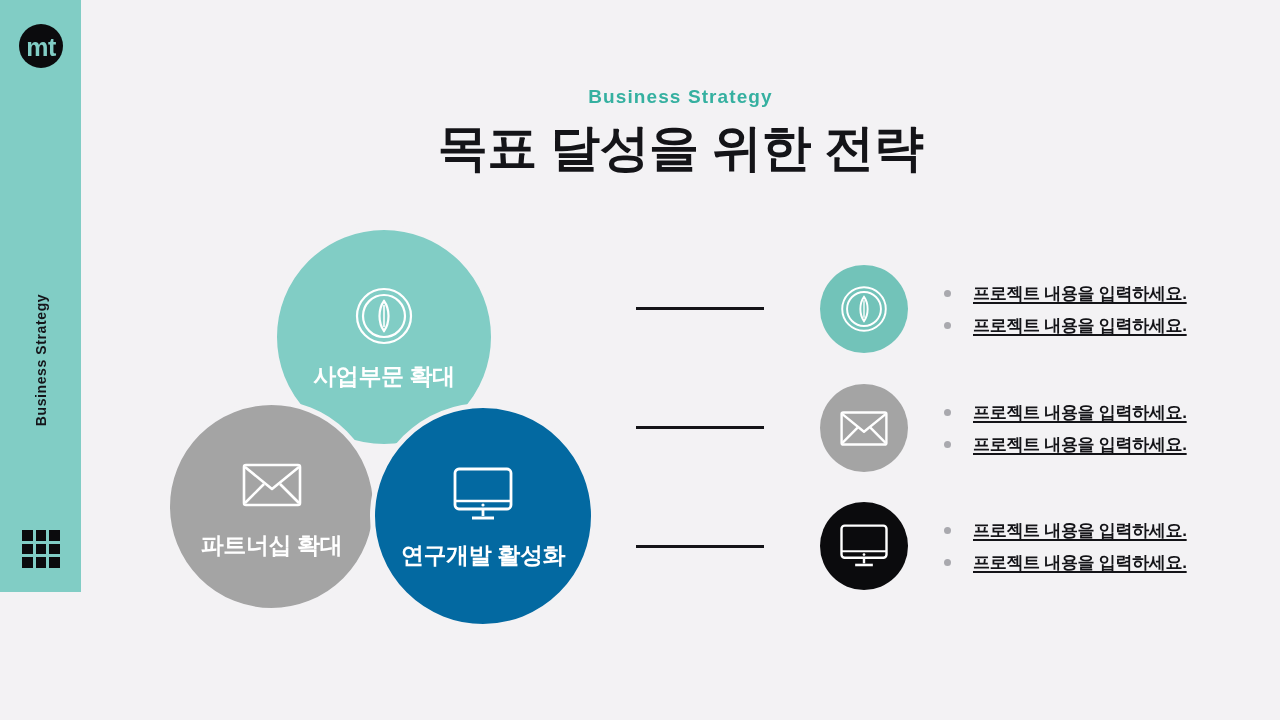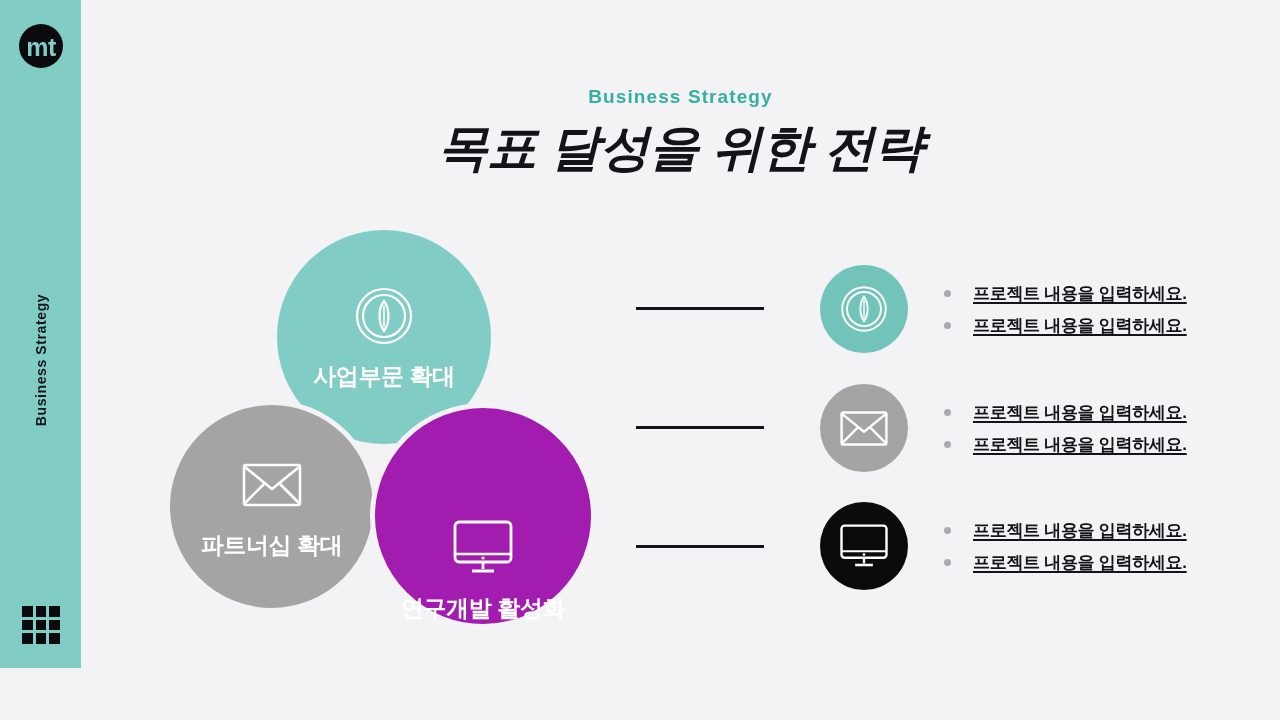--- a/index.html
+++ b/index.html
@@ -12,21 +12,21 @@
   #slide {
     position: relative;
     width: 1280px; height: 720px;
     background: #f3f2f4;
   }
 
   
   #sidebar {
     position: absolute;
     left: 0; top: 0;
-    width: 81px; height: 668px;
+    width: 81px; height: 592px;
     background: #81cdc5;
   }
   #logo-badge {
     position: absolute;
     left: 19px; top: 24px;
     width: 44px; height: 44px;
     border-radius: 50%;
     background: #0b0b0d;
     display: flex; align-items: center; justify-content: center;
   }
@@ -80,21 +80,20 @@
   #page-title {
     position: absolute;
     left: 0; top: 120px;
     width: 1199px;
     text-align: center;
     color: #141418;
     font-size: 50px;
     font-weight: 700;
     letter-spacing: -0.5px;
     line-height: 1.15;
-    font-style: italic;
   }
 
   
   .big-circle {
     position: absolute;
     border-radius: 50%;
     display: flex;
     flex-direction: column;
     align-items: center;
     justify-content: center;
@@ -121,24 +120,23 @@
   #circle-gray {
     left: 165px; top: 400px;
     width: 213px; height: 213px;
     background: #a4a4a4;
     border: 5px solid #f3f2f4;
     z-index: 2;
   }
   #circle-black {
     left: 370px; top: 403px;
     width: 226px; height: 226px;
-    background: #a21caf;
+    background: #0369a1;
     border: 5px solid #f3f2f4;
     z-index: 3;
-    justify-content: flex-end;
   }
   #circle-teal  .bc-icon { margin-bottom: 12px; }
   #circle-gray  .bc-icon { margin-bottom: 12px; }
   #circle-black .bc-icon { margin-bottom: 12px; }
 
   
   .connector {
     position: absolute;
     left: 636px;
     width: 128px;

